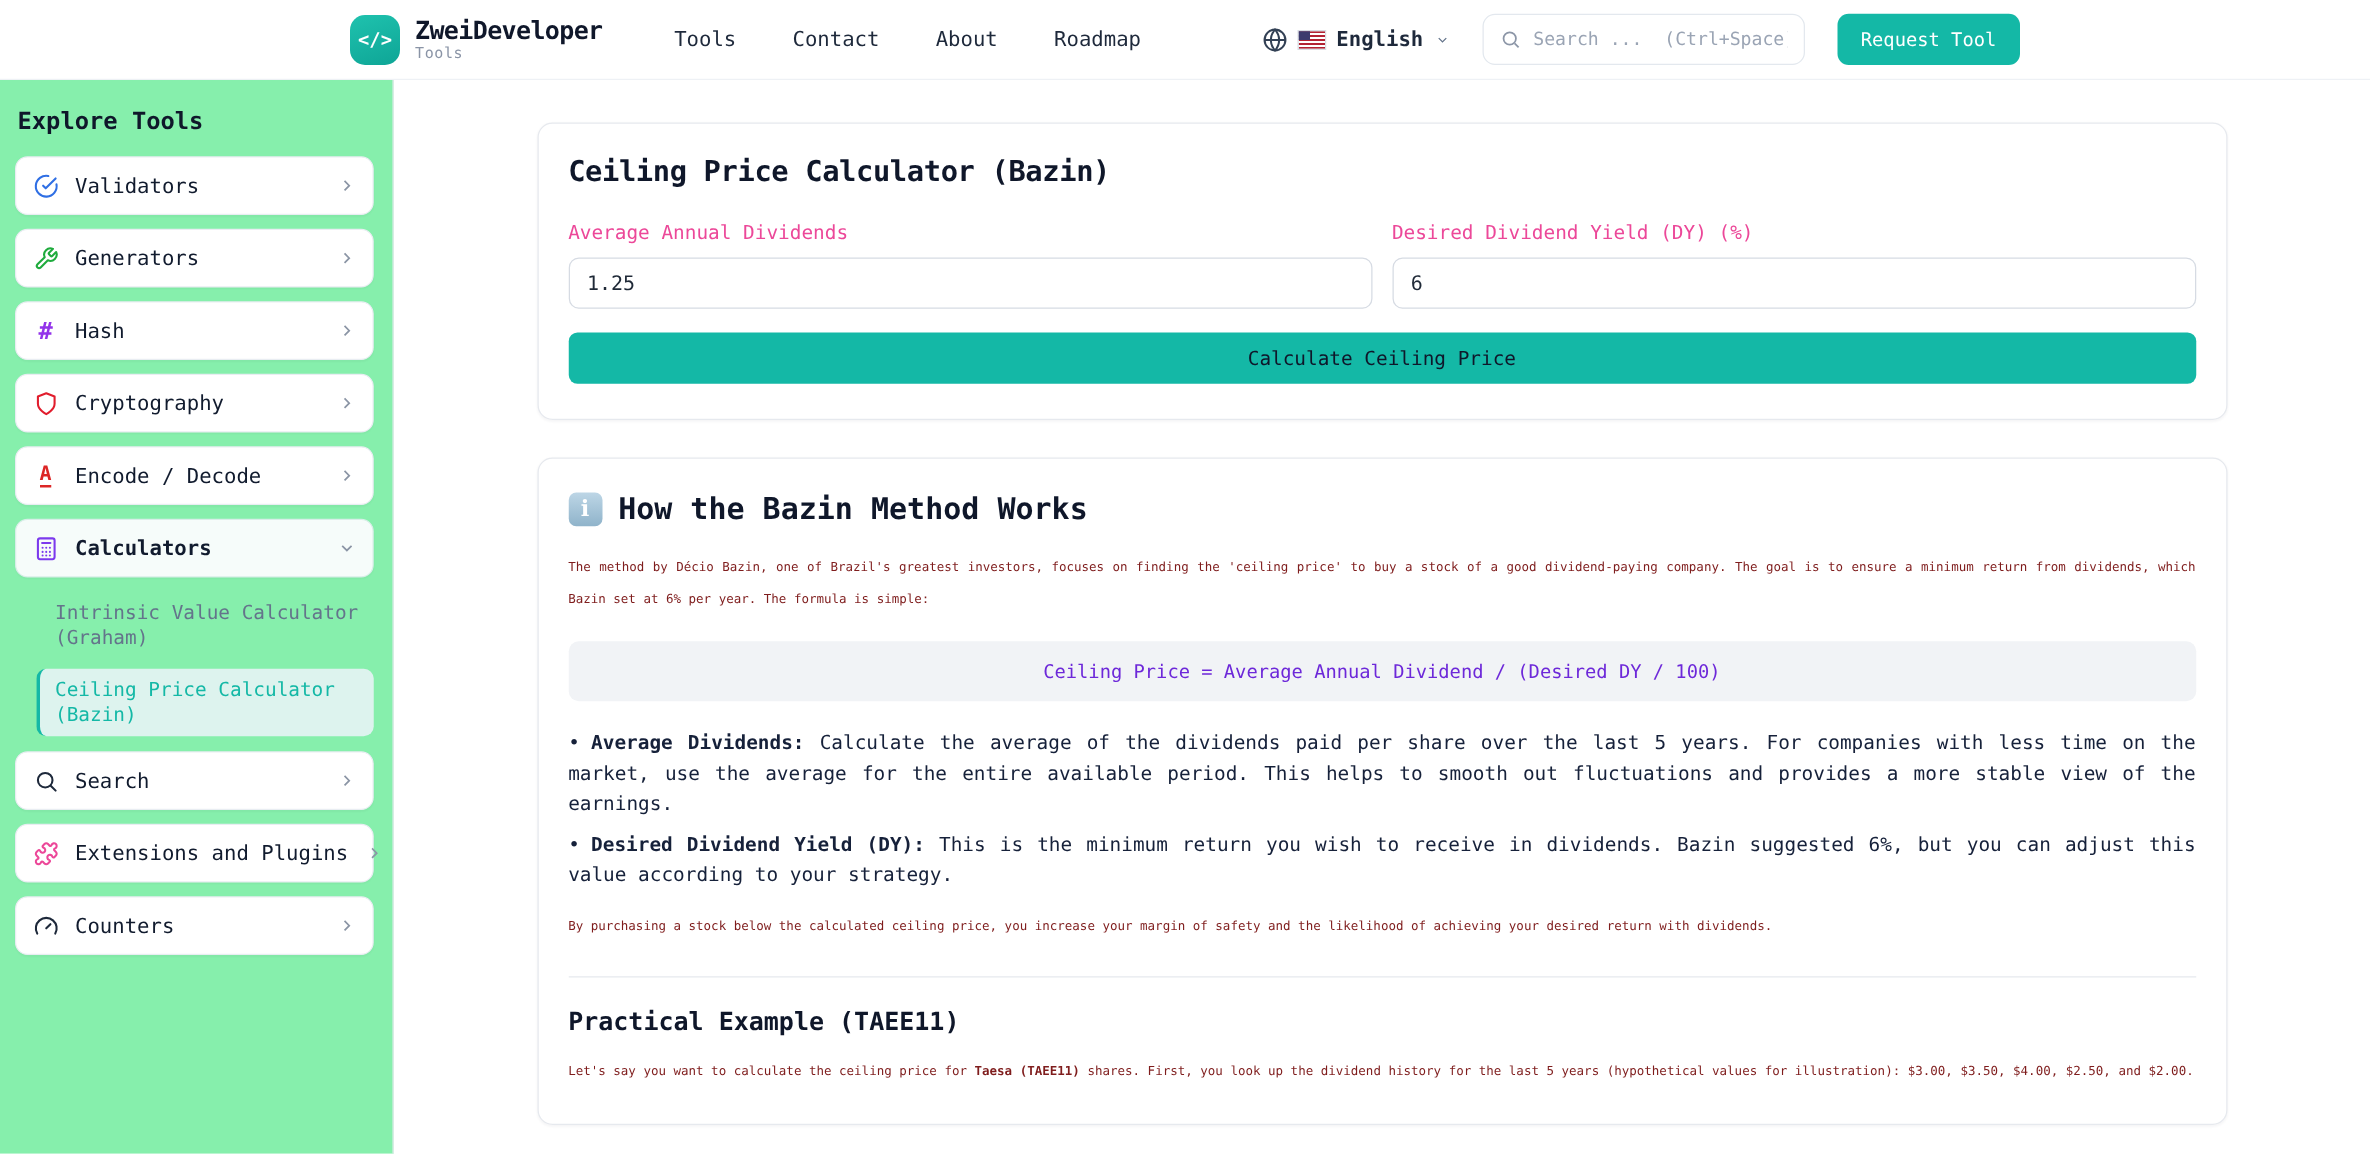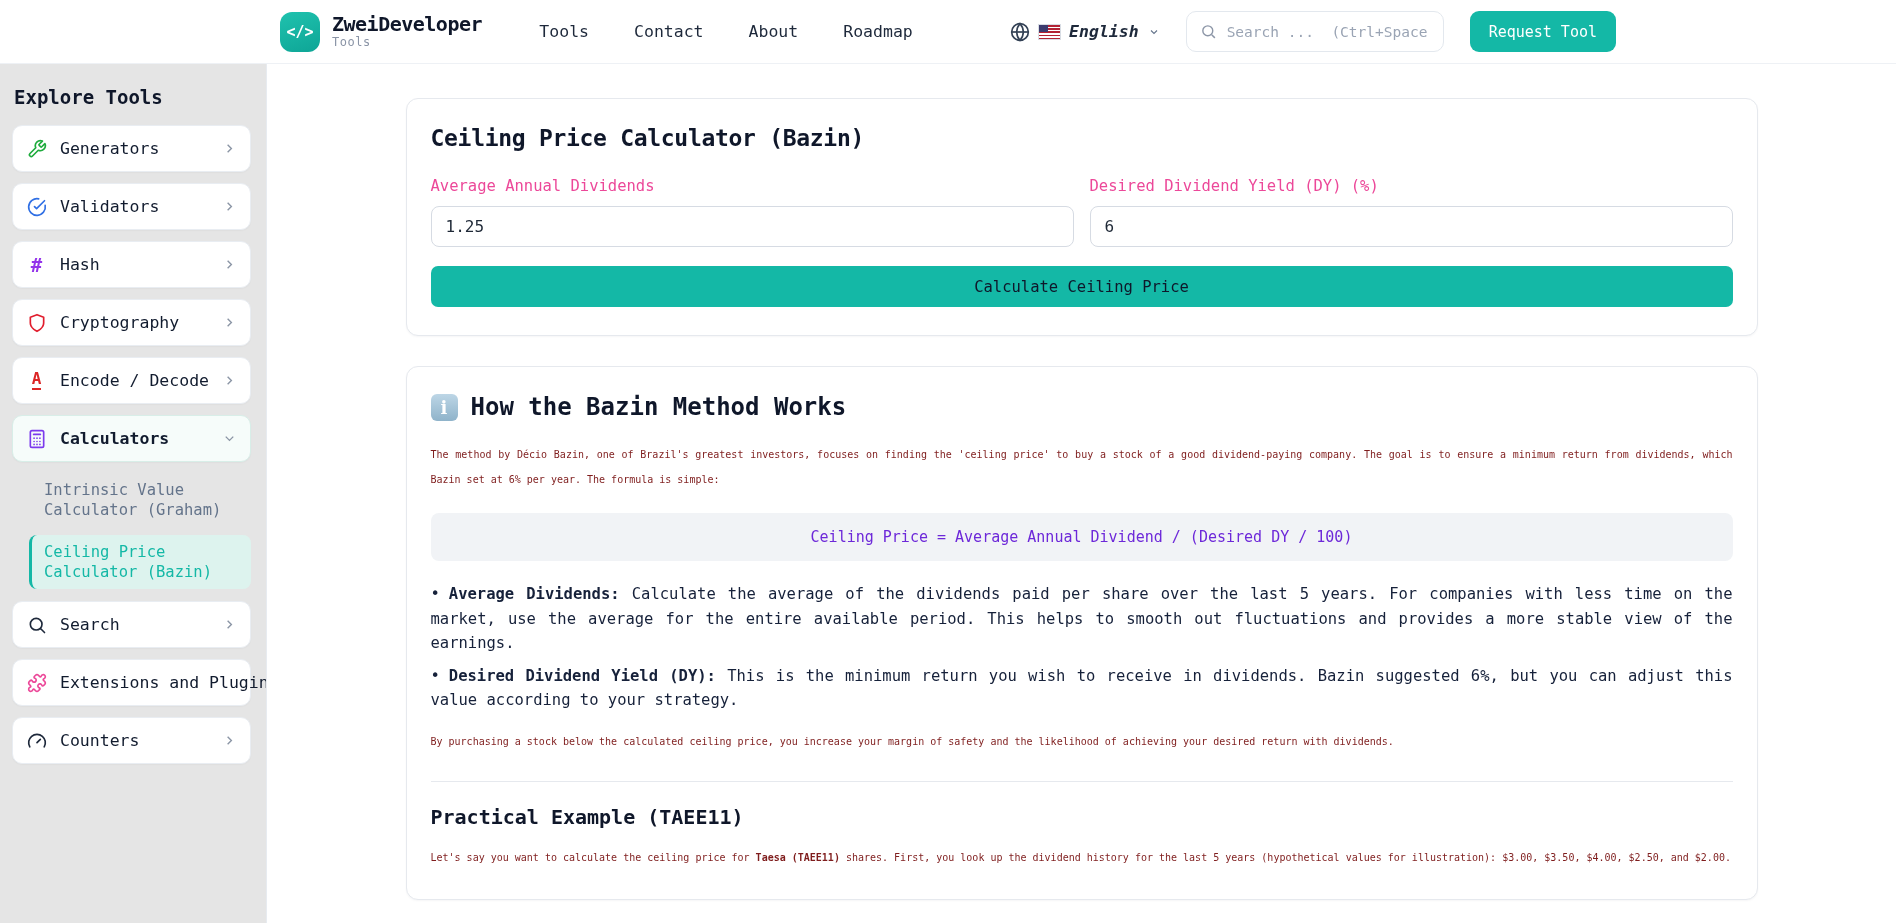--- a/index.html
+++ b/index.html
@@ -10,40 +10,40 @@
   .header { height:64px; border-bottom:1px solid #eef1f5; background:#fff; position:relative; z-index:5; }
   .header-inner { max-width:1336px; margin:0 auto; height:100%; display:flex; align-items:center; justify-content:space-between; }
   .brand { display:flex; align-items:center; gap:12px; cursor:pointer; }
   .logo-box { width:40px; height:40px; border-radius:12px; background:linear-gradient(160deg,#1fc2ae,#0ea596);
     display:flex; align-items:center; justify-content:center; color:#fff; font-weight:bold; font-size:15px; }
   .brand-name { font-size:20px; font-weight:bold; letter-spacing:-0.5px; line-height:1.05; }
   .brand-sub { font-size:12px; color:#8a94a6; letter-spacing:0.5px; }
   .nav { display:flex; gap:45px; margin-left:-40px; }
   .nav a { text-decoration:none; color:#1e293b; font-size:16.5px; cursor:pointer; }
   .header-right { display:flex; align-items:center; gap:26px; }
-  .lang { display:flex; align-items:center; gap:9px; cursor:pointer;font-style:italic; }
+  .lang { display:flex; align-items:center; gap:9px; cursor:pointer; }
   .globe-svg { width:20px; height:20px; stroke:#334155; }
   .usflag { position:relative; width:21px; height:14px; display:inline-block;
     background:repeating-linear-gradient(180deg,#b22234 0 1.6px,#fff 1.6px 3.2px); outline:1px solid #d8dde4; }
   .usflag::after { content:""; position:absolute; left:0; top:0; width:9px; height:7px; background:#3c3b6e; }
   .lang-label { font-size:16.5px; font-weight:bold; color:#1e293b; }
   .chev-down-sm { width:12px; height:12px; stroke:#64748b; }
   .search-wrap { display:flex; align-items:center; gap:10px; width:258px; height:41px; border:1px solid #e3e8ee;
     border-radius:10px; padding:0 13px; background:#fff; }
   .search-wrap svg { width:17px; height:17px; stroke:#8c96a7; flex:none; }
   .search-wrap input { border:none; outline:none; width:100%; font-family:inherit; font-size:14.5px; color:#334155; }
   .search-wrap input::placeholder { color:#9aa4b4; }
   .req-btn { height:41px; padding:0 19px; background:#14b8a6; color:#fff; border:none; border-radius:9px;
     font-family:inherit; font-size:15px; cursor:pointer; }
 
   
   .app { display:flex; height:859px; }
 
   
-  .sidebar { width:267px; flex:none; border-right:1px solid #e7ebf0; background:#e5e5e5; padding:22px 15px 0 12px; overflow:hidden; }
+  .sidebar { width:315px; flex:none; border-right:1px solid #e7ebf0; background:#86efac; padding:22px 15px 0 12px; overflow:hidden; }
   .side-heading { font-size:19px; font-weight:bold; margin:0 0 17px 2px; color:#0f172a; }
   .side-item { display:flex; align-items:center; gap:13px; height:47px; background:#fff; border:1px solid #e9edf2;
     border-radius:10px; padding:0 13px; margin-bottom:11px; cursor:pointer; box-shadow:0 1px 1.5px rgba(16,24,40,0.03); }
   .side-item.expanded { background:#f6fcfa; border-color:#d8eee8;font-weight:bold; }
   .si-icon { width:21px; display:flex; justify-content:center; align-items:center; flex:none; }
   .si-icon svg { width:20px; height:20px; }
   .si-hash { font-size:19px; font-weight:bold; }
   .si-enc { font-size:16px; font-weight:bold; border-bottom:2px solid currentColor; line-height:1; padding-bottom:1px; }
   .si-label { flex:1; font-size:16.5px; color:#111b2e; white-space:nowrap; }
   .chev { flex:none; display:flex; align-items:center; }
@@ -125,41 +125,41 @@
     </div>
   </div>
 </div>
 
 <div class="app">
 
   <aside class="sidebar">
     <h2 class="side-heading">Explore Tools</h2>
 
     <div class="side-item">
-      <span class="si-icon" style="color: rgb(31, 171, 61);">
-        <svg viewBox="0 0 24 24" fill="none" stroke="currentColor" stroke-width="2" stroke-linecap="round" stroke-linejoin="round">
-            <path d="M14.7 6.3a1 1 0 0 0 0 1.4l1.6 1.6a1 1 0 0 0 1.4 0l3.77-3.77a6 6 0 0 1-7.94 7.94l-6.91 6.91a2.12 2.12 0 0 1-3-3l6.91-6.91a6 6 0 0 1 7.94-7.94l-3.76 3.76z"></path>
-          </svg>
-        </span>
-      <span class="si-label">Generators</span>
-      <span class="chev">
-          <svg viewBox="0 0 24 24" fill="none" stroke="currentColor" stroke-width="2.2">
-            <polyline points="9 6 15 12 9 18"></polyline>
-          </svg>
-        </span>
-    </div>
-
-    <div class="side-item">
       <span class="si-icon" style="color: rgb(47, 111, 228);">
         <svg viewBox="0 0 24 24" fill="none" stroke="currentColor" stroke-width="2" stroke-linecap="round" stroke-linejoin="round">
             <path d="M21.8 10.1A10 10 0 1 1 14 2.2"></path>
             <path d="m9 11.5 2.5 2.5L21 4.5"></path>
           </svg>
         </span>
       <span class="si-label">Validators</span>
+      <span class="chev">
+          <svg viewBox="0 0 24 24" fill="none" stroke="currentColor" stroke-width="2.2">
+            <polyline points="9 6 15 12 9 18"></polyline>
+          </svg>
+        </span>
+    </div>
+
+    <div class="side-item">
+      <span class="si-icon" style="color: rgb(31, 171, 61);">
+        <svg viewBox="0 0 24 24" fill="none" stroke="currentColor" stroke-width="2" stroke-linecap="round" stroke-linejoin="round">
+            <path d="M14.7 6.3a1 1 0 0 0 0 1.4l1.6 1.6a1 1 0 0 0 1.4 0l3.77-3.77a6 6 0 0 1-7.94 7.94l-6.91 6.91a2.12 2.12 0 0 1-3-3l6.91-6.91a6 6 0 0 1 7.94-7.94l-3.76 3.76z"></path>
+          </svg>
+        </span>
+      <span class="si-label">Generators</span>
       <span class="chev">
           <svg viewBox="0 0 24 24" fill="none" stroke="currentColor" stroke-width="2.2">
             <polyline points="9 6 15 12 9 18"></polyline>
           </svg>
         </span>
     </div>
 
     <div class="side-item">
       <span class="si-icon si-hash" style="color: rgb(147, 51, 234);">
           <span>#</span>

